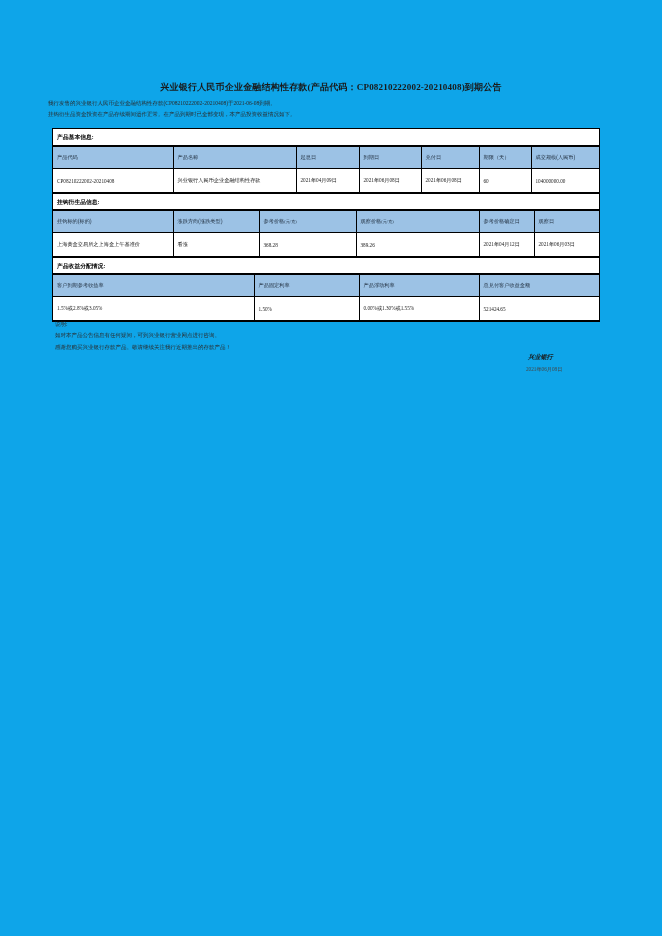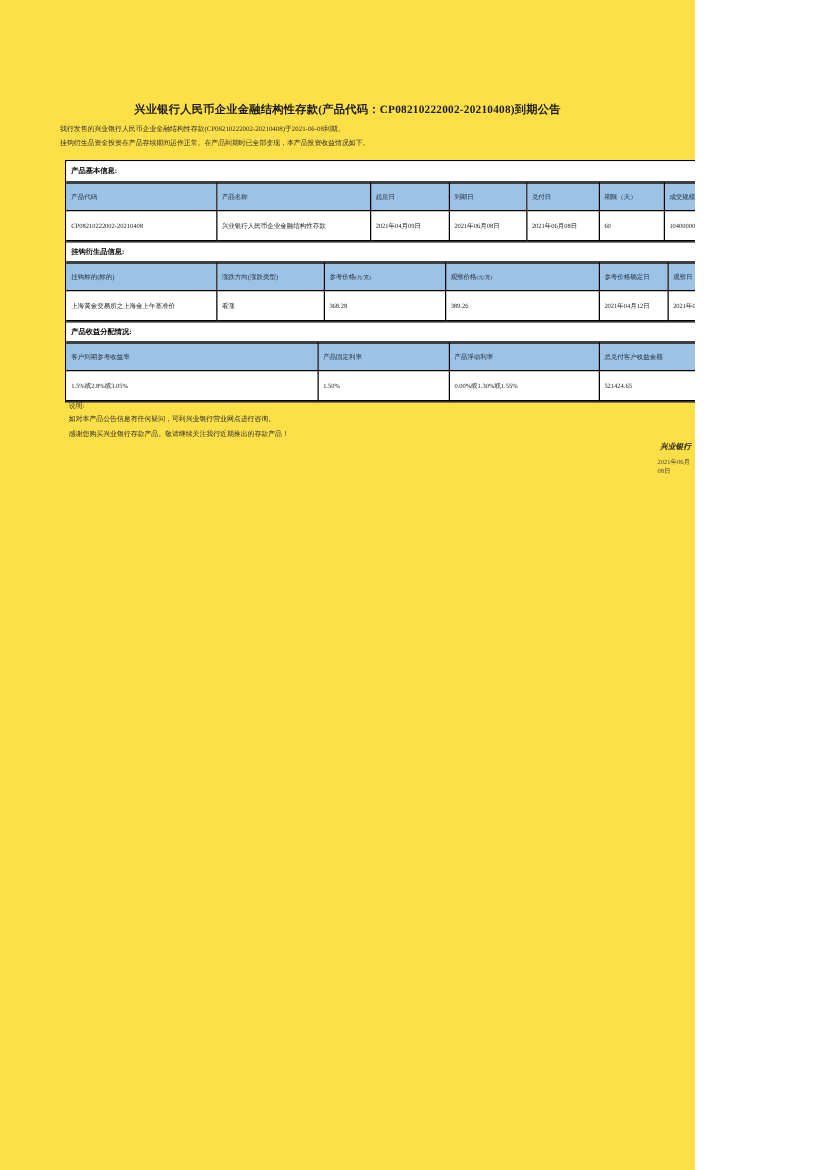--- a/index.html
+++ b/index.html
@@ -1,22 +1,22 @@
 <!DOCTYPE html>
 <html><head>
 <meta charset="utf-8">
 <style>
   * { margin: 0; padding: 0; box-sizing: border-box; }
   html, body { background: #ffffff; }
   body { font-family: "Liberation Serif", "DejaVu Serif", serif; }
   .page {
     position: relative;
-    width: 556px;
+    width: 662px;
     height: 936px;
-    background: #fde047;
+    background: #0ea5e9;
     overflow: hidden;
   }
   .doc-title {
     position: absolute;
     top: 81px;
     left: 0;
     width: 100%;
     text-align: center;
     font-size: 9px;
     font-weight: bold;

